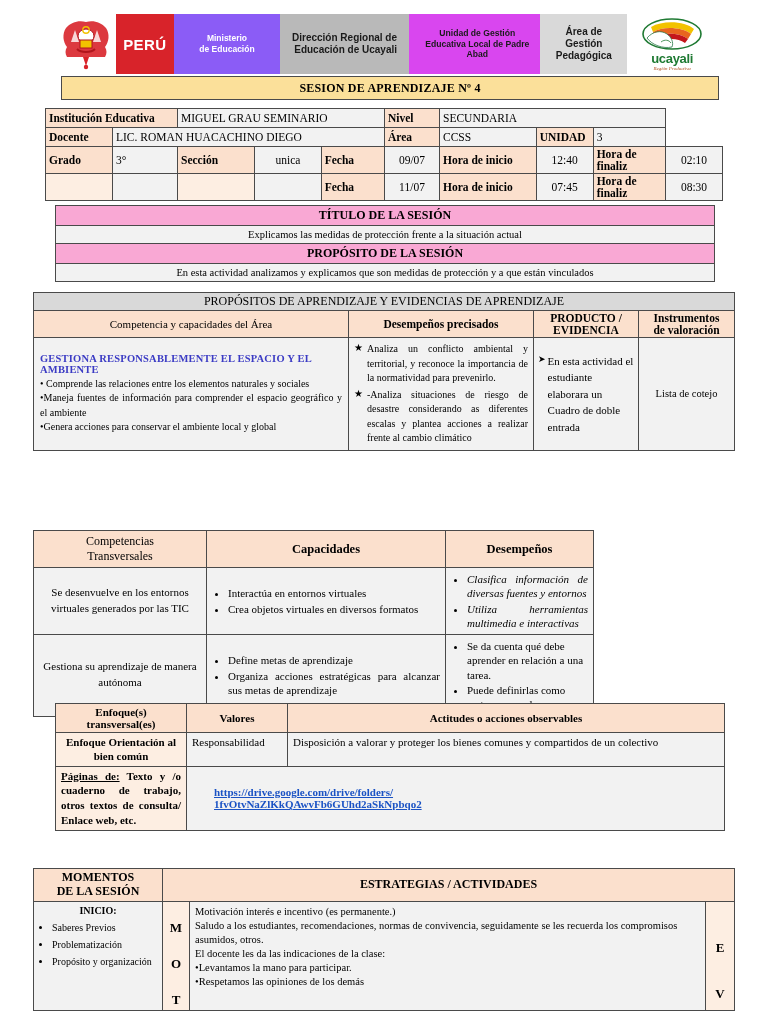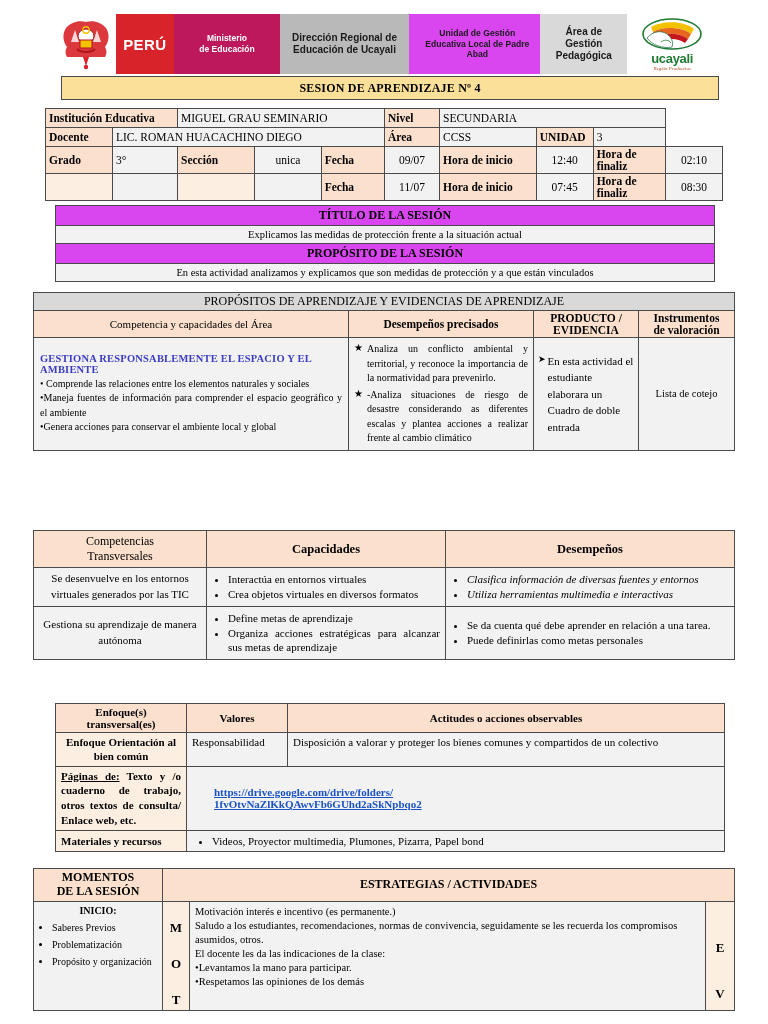--- a/index.html
+++ b/index.html
@@ -22,27 +22,27 @@
     background:#fff;
   }
   .shield svg{display:block;}
   .peru-block{
     width:62px;background:#d8232a;color:#fff;
     display:flex;align-items:center;justify-content:center;
     font-family:"Liberation Sans",sans-serif;font-weight:bold;font-size:15px;
     letter-spacing:.4px;
   }
   .minedu-block{
-    width:112px;background:#be185d;color:#fff;
+    width:112px;background:#8b5cf6;color:#fff;
     display:flex;align-items:center;justify-content:center;text-align:center;
     font-family:"Liberation Sans",sans-serif;font-size:8.5px;line-height:1.25;font-weight:bold;
   }
   .drel-block{
     width:137px;background:#b9b9b9;color:#1a1a1a;
-    display:flex;align-items:center;justify-content:center;text-align:center;
+    display:flex;align-items:center;justify-content:center;text-align:right;
     font-family:"Liberation Sans",sans-serif;font-size:10px;line-height:1.2;font-weight:bold;
   }
   .ugel-block{
     width:122px;background:#d946ef;color:#1a1a1a;
     display:flex;align-items:center;text-align:center;
     font-family:"Liberation Sans",sans-serif;font-size:8.6px;line-height:1.25;font-weight:bold;padding-left:16px;
   }
   .agp-block{
     width:92px;background:#d9d9d9;color:#1a1a1a;
     display:flex;align-items:center;justify-content:center;text-align:center;
@@ -59,21 +59,21 @@
   .ucayali-sub{
     font-family:"Liberation Serif",serif;font-style:italic;font-size:5px;color:#b04a1a;
   }
 
   
   table{border-collapse:collapse;}
   .tbl td,.tbl th{border:1px solid #4a4a4a;padding:1px 3px;vertical-align:middle;}
   .pk{background:#fbe0cd;}      
   .pk-l{background:#fdeee2;}    
   .wh{background:#f2f2f2;}
-  .grn{background:#d946ef;}
+  .grn{background:#f9a8d4;}
   .b{font-weight:bold;}
   .c{text-align:center;}
   .j{text-align:justify;}
 
   
   .sesion-banner{
     position:absolute;left:61px;top:76px;width:656px;height:22px;
     background:#fbe09a;border:1px solid #4a4a4a;
     display:flex;align-items:center;justify-content:center;
     font-weight:bold;font-size:12px;letter-spacing:.2px;
@@ -93,21 +93,21 @@
   
   .pa-wrap{position:absolute;left:33px;top:292px;width:702px;}
   .pa-tbl{width:100%;font-size:10px;}
   .pa-title{text-align:center;font-size:12px;padding:2px;background:#d9d9d9;}
   .pa-col-head{text-align:center;vertical-align:middle;padding:3px 2px;}
   .comp-title{color:#3b3bc4;font-size:10.5px;letter-spacing:.2px;}
   .desemp{font-size:10px;line-height:1.45;}
   .star{font-size:10px;}
 
   
-  .ct-wrap{position:absolute;left:33px;top:530px;width:702px;}
+  .ct-wrap{position:absolute;left:33px;top:530px;width:561px;}
   .ct-tbl{width:100%;font-size:11px;}
   .ct-tbl td{padding:3px 5px;}
   .ct-head{text-align:center;font-weight:bold;}
   ul.bl{margin:0;padding-left:16px;list-style:disc;}
   ul.bl li{margin:1px 0;line-height:1.3;}
   .ital{font-style:italic;}
 
   
   .ef-wrap{position:absolute;left:55px;top:703px;width:670px;}
   .ef-tbl{width:100%;font-size:11px;}
@@ -370,28 +370,20 @@
       <tr>
         <td class="pk-l b j" style="vertical-align:middle;line-height:1.35">
           <span style="text-decoration:underline">Páginas de:</span>
           <span>Texto y /o cuaderno de trabajo, otros textos de consulta/ Enlace web, etc.</span>
         </td>
         <td class="wh" colspan="2" style="vertical-align:middle">
           <div class="link">https://drive.google.com/drive/folders/</div>
           <div class="link">1fvOtvNaZlKkQAwvFb6GUhd2aSkNpbqo2</div>
         </td>
       </tr>
-      <tr>
-        <td class="pk-l b">Materiales y recursos</td>
-        <td class="wh" colspan="2">
-          <ul class="bl" style="padding-left:20px">
-            <li>Videos, Proyector multimedia, Plumones, Pizarra, Papel bond</li>
-          </ul>
-        </td>
-      </tr>
     </tbody>
       </table>
   </div>
 
   <div class="mo-wrap">
     <table class="tbl mo-tbl">
       <tbody>
           <tr>
         <td class="pk mo-title" style="width:120px">
           <div>MOMENTOS</div>

